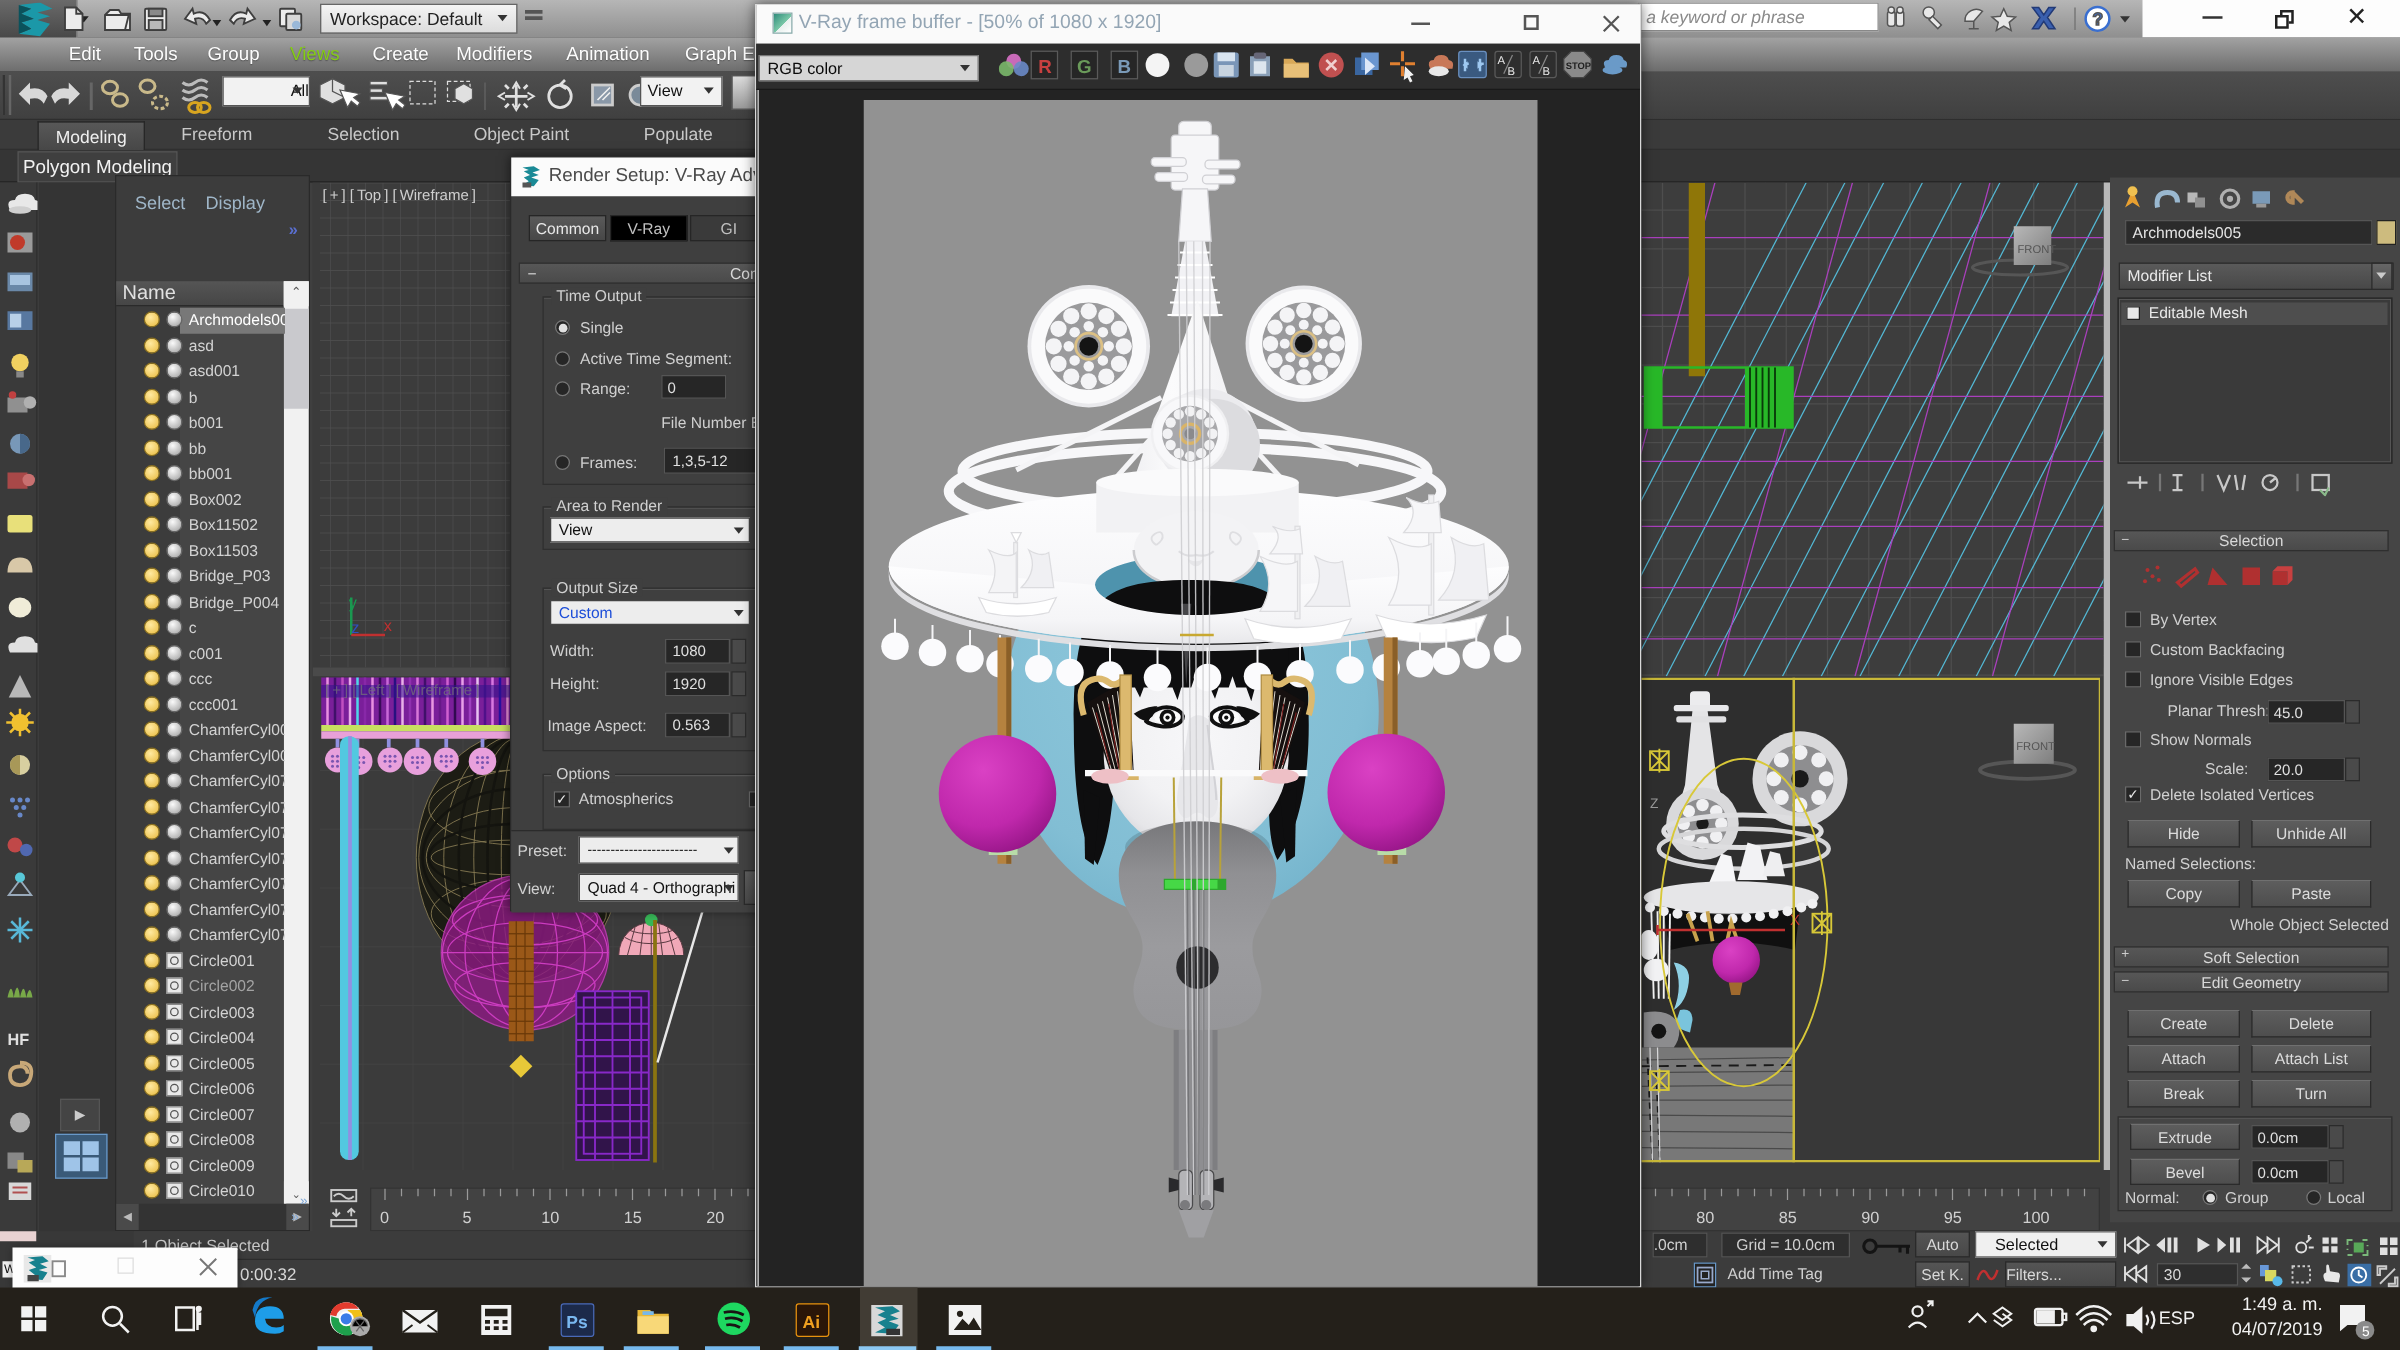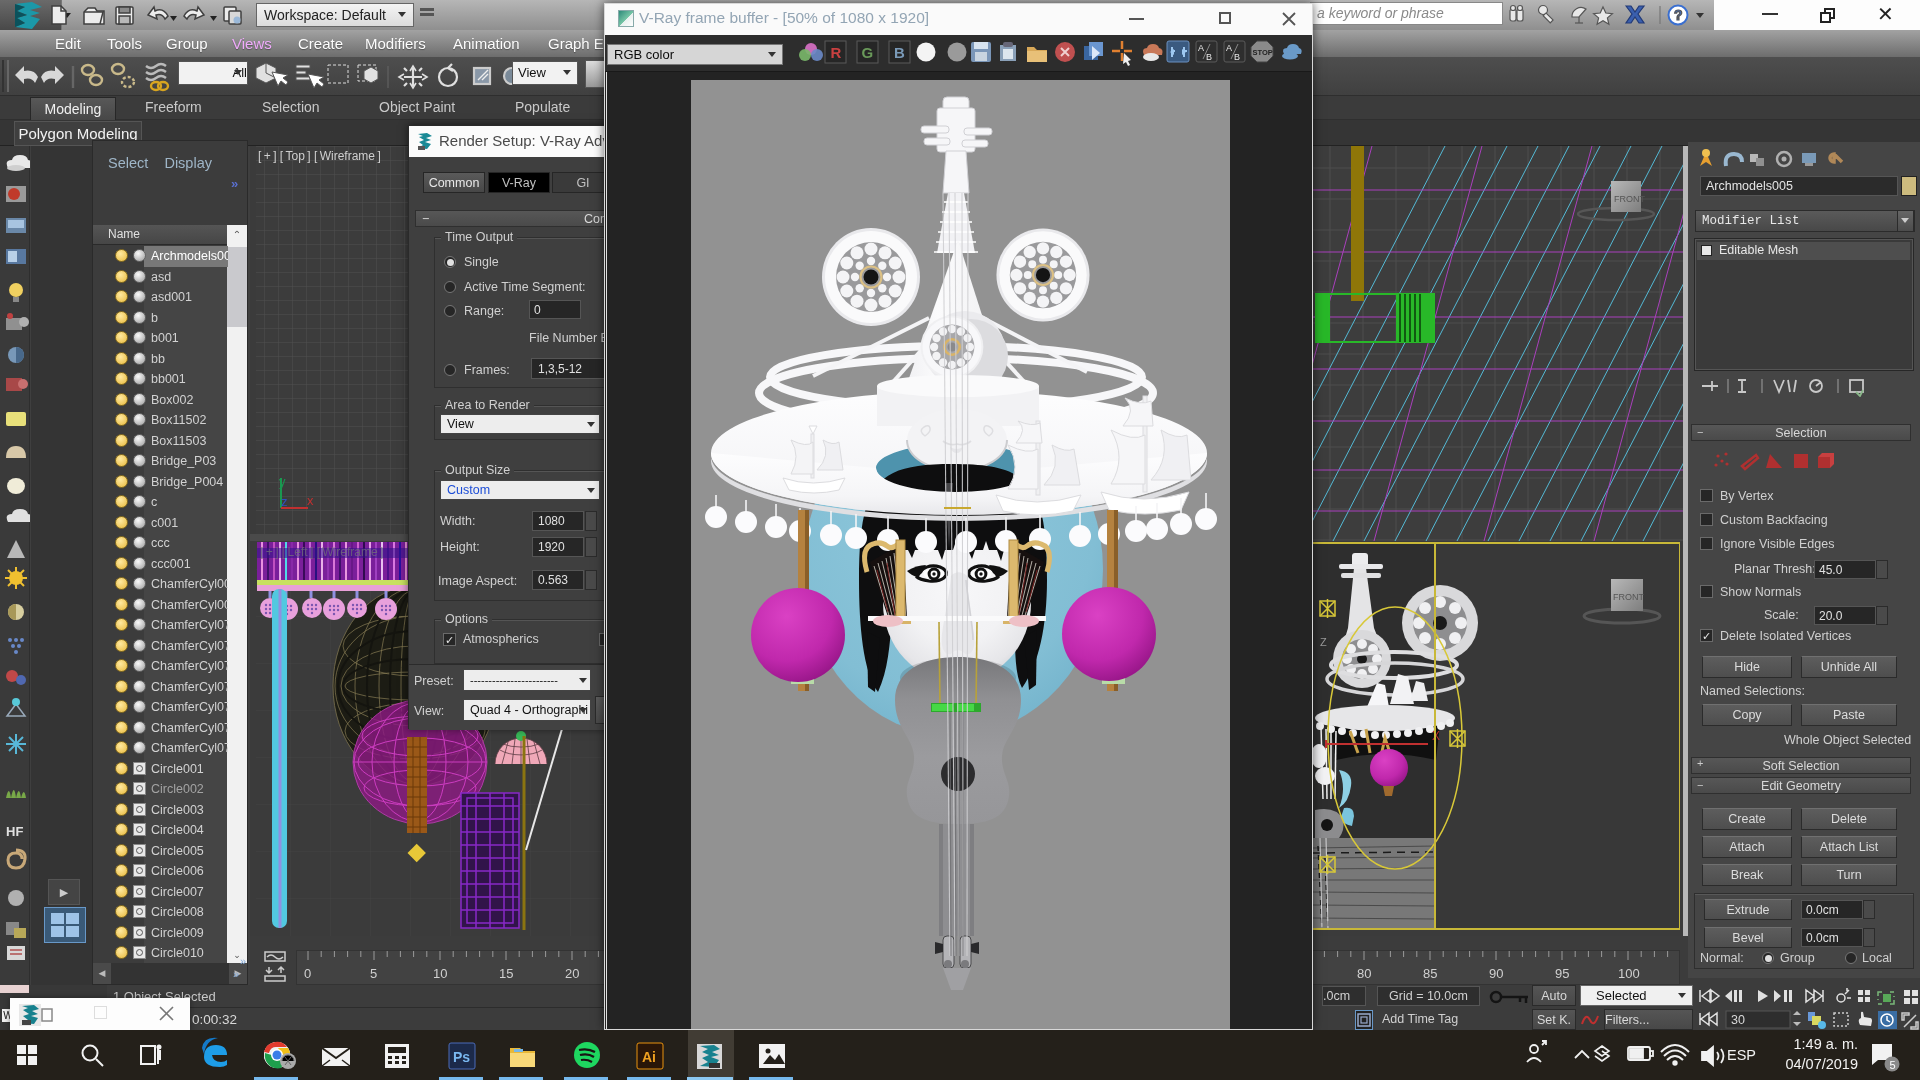--- a/index.html
+++ b/index.html
@@ -82,21 +82,21 @@
     <path d="M188 10 l8 0 l-4 5 z" fill="#333" stroke="none"></path>
   </g>
 </svg>
 <div class="abs" style="left:1313px;top:30px;width:607px;height:66px;background:linear-gradient(#a8a8a8,#7c7c7c 45%,#565656);"></div>
 <div class="abs" style="left:1313px;top:96px;width:607px;height:50px;background:#3a3a3a;"></div>
 
 <div class="abs" id="menubar" style="left:0;top:30px;width:1920px;height:27px;background:linear-gradient(#a2a2a2,#6d6d6d);"></div>
 <div class="abs" style="top:35px;left:55px;color:#fdfdfd;font-size:15px;text-shadow:0 1px 1px #00000055;">Edit</div>
 <div class="abs" style="top:35px;left:107px;color:#fdfdfd;font-size:15px;text-shadow:0 1px 1px #00000055;">Tools</div>
 <div class="abs" style="top:35px;left:166px;color:#fdfdfd;font-size:15px;text-shadow:0 1px 1px #00000055;">Group</div>
-<div class="abs" style="top:35px;left:232px;color:#f0abfc;font-size:15px;text-shadow:0 1px 1px #00000055;">Views</div>
+<div class="abs" style="top:35px;left:232px;color:#84cc16;font-size:15px;text-shadow:0 1px 1px #00000055;">Views</div>
 <div class="abs" style="top:35px;left:298px;color:#fdfdfd;font-size:15px;text-shadow:0 1px 1px #00000055;">Create</div>
 <div class="abs" style="top:35px;left:365px;color:#fdfdfd;font-size:15px;text-shadow:0 1px 1px #00000055;">Modifiers</div>
 <div class="abs" style="top:35px;left:453px;color:#fdfdfd;font-size:15px;text-shadow:0 1px 1px #00000055;">Animation</div>
 <div class="abs" style="top:35px;left:548px;color:#fdfdfd;font-size:15px;text-shadow:0 1px 1px #00000055;">Graph E</div>
 
 <div class="abs" id="toolbar" style="left:0;top:57px;width:1920px;height:39px;background:linear-gradient(#4e4e4e,#404040);border-bottom:1px solid #2e2e2e;"></div>
 <div class="abs" style="left:2px;top:60px;width:2px;height:32px;background:#666;border-right:2px solid #333;"></div>
 <div class="abs" style="left:7px;top:60px;width:2px;height:32px;background:#666;"></div>
 <svg class="abs" style="left:10px;top:58px" width="600" height="38" viewBox="0 0 600 38">
   <g stroke="#d8d8d8" stroke-width="2.4" fill="none">
@@ -719,21 +719,21 @@
         <rect x="1" y="1" width="13" height="11"></rect>
         <rect x="16" y="1" width="13" height="11"></rect>
         <rect x="1" y="14" width="13" height="11"></rect>
         <rect x="16" y="14" width="13" height="11"></rect>
       </g>
     </svg>
 
 <div class="abs" id="sceneexp" style="left:92px;top:140px;width:156px;height:845px;background:#3c3c3c;border:1px solid #2a2a2a;"></div>
 <div class="abs" style="left:108px;top:155px;color:#9fb6c8;font-size:14.5px;">Select&nbsp;&nbsp;&nbsp;&nbsp;Display</div>
 <div class="abs" style="left:231px;top:176px;color:#5a6fd0;font-size:13px;font-weight:bold;">»</div>
-<div class="abs" style="left:93px;top:225px;width:135px;height:20px;background:linear-gradient(#555,#464646);border-bottom:1px solid #2a2a2a;color:#e0e0e0;font-size:12px;line-height:19px;padding-left:15px;">Name</div>
+<div class="abs" style="left:93px;top:225px;width:135px;height:20px;background:linear-gradient(#555,#464646);border-bottom:1px solid #2a2a2a;color:#e0e0e0;font-size:16px;line-height:19px;padding-left:5px;">Name</div>
 
 <div class="abs" style="left:227px;top:225px;width:20px;height:740px;background:#f1f1f1;"></div>
 <div class="abs" style="left:227px;top:225px;width:20px;height:20px;background:#f1f1f1;color:#555;font-size:10px;text-align:center;line-height:20px;">⌃</div>
 <div class="abs" style="left:227px;top:247px;width:20px;height:80px;background:#c9c9cd;"></div>
 <div class="abs" style="left:227px;top:945px;width:20px;height:20px;background:#f1f1f1;color:#555;font-size:9px;text-align:center;line-height:20px;">⌄</div>
 <div class="abs" style="left:144px;top:246px;width:83px;height:719px;background:#454545;"></div>
 <div id="selist" class="abs" style="left:93px;top:246px;width:135px;height:719px;overflow:hidden;">
       <div style="position:absolute;left:0;top:0px;width:135px;height:20px;">
         <span style="position:absolute;left:51px;top:0;width:84px;height:21px;background:#787878;"></span>
         <span style="position:absolute;left:22px;top:3px;width:13px;height:13px;border-radius:50%;background:radial-gradient(circle at 40% 35%,#ffe9a0,#e8b93c);border:1px solid #8a7020;"></span>
@@ -1189,21 +1189,21 @@
         <rect x="64" y="12" width="8" height="8" fill="#909090"></rect>
     <circle cx="92" cy="13" r="7" fill="none" stroke="#b0b0b0" stroke-width="2.5"></circle>
         <circle cx="92" cy="13" r="2.5" fill="#b0b0b0"></circle>
     <rect x="110" y="7" width="14" height="10" fill="#7a9ab8"></rect>
         <rect x="113" y="17" width="8" height="3" fill="#999"></rect>
     <path d="M142 8 l8 8 m-8 0 a4 4 0 1 1 0 -8 z" stroke="#b08858" stroke-width="3.5" fill="none"></path>
   </g>
 </svg>
 <div class="abs" style="left:1700px;top:176px;width:198px;height:20px;background:#2b2b2b;border:1px solid #555;color:#e4e4e4;font-size:12.5px;line-height:19px;padding-left:5px;">Archmodels005</div>
 <div class="abs" style="left:1901px;top:176px;width:16px;height:20px;background:#cdbb7e;border:1px solid #222;"></div>
-<div class="abs" style="left:1695px;top:210px;width:220px;height:22px;background:linear-gradient(#5a5a5a,#484848);border:1px solid #2b2b2b;color:#e8e8e8;font-size:12.5px;line-height:21px;padding-left:6px;font-family:Liberation Mono, monospace;">Modifier List</div>
+<div class="abs" style="left:1695px;top:210px;width:220px;height:22px;background:linear-gradient(#5a5a5a,#484848);border:1px solid #2b2b2b;color:#e8e8e8;font-size:12.5px;line-height:21px;padding-left:6px;">Modifier List</div>
 <div class="abs" style="left:1897px;top:210px;width:17px;height:22px;background:linear-gradient(#666,#4c4c4c);border:1px solid #2b2b2b;"></div>
 <div class="abs" style="left:1901px;top:218px;width:0;height:0;border:4px solid transparent;border-top:5px solid #ccc;"></div>
 
 <div class="abs" style="left:1694px;top:238px;width:220px;height:133px;background:#3a3a3a;border:1px solid #272727;box-shadow:inset 0 0 0 1px #555;"></div>
 <div class="abs" style="left:1697px;top:242px;width:213px;height:18px;background:#4e4e4e;"></div>
 <div class="abs" style="left:1701px;top:245px;width:11px;height:11px;background:#e8e8e8;border:1px solid #222;"></div>
 <div class="abs" style="left:1719px;top:243px;color:#e8e8e8;font-size:12.5px;">Editable Mesh</div>
 
 <svg class="abs" style="left:1698px;top:375px" width="210" height="22" viewBox="0 0 210 22">
   <g stroke="#c8c8c8" stroke-width="1.8" fill="none">

